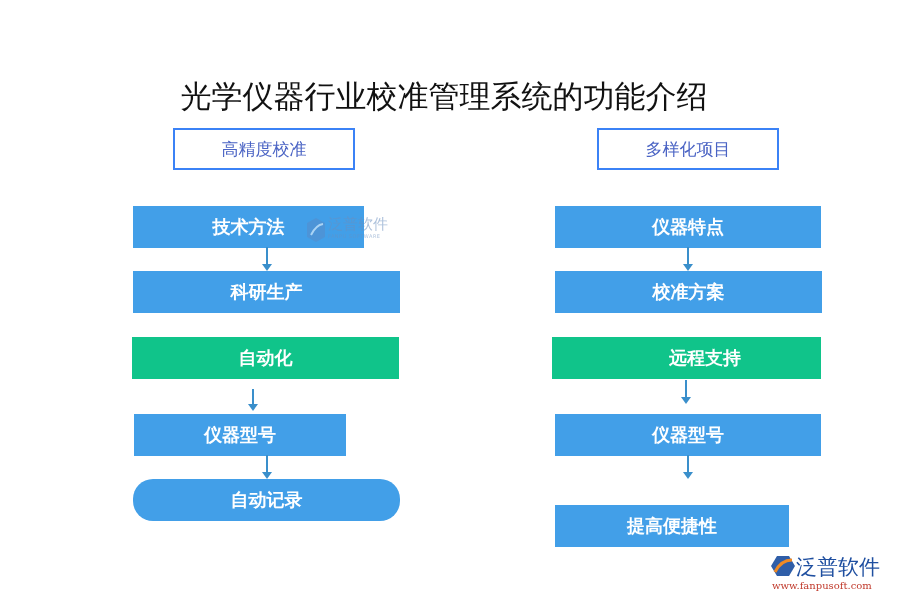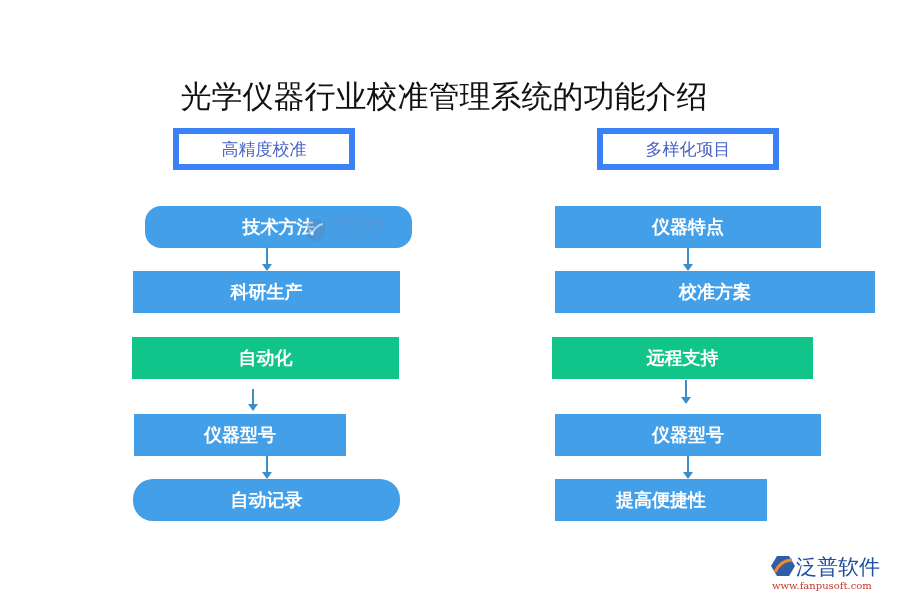--- a/index.html
+++ b/index.html
@@ -8,21 +8,21 @@
     background: #ffffff;
     font-family: "DejaVu Serif", "Liberation Serif", serif;
   }
   .title {
     position: absolute; left: 0; top: 76px; width: 960px; text-align: center;
     font-size: 31px; color: #111111; letter-spacing: 0px;
     font-family: "DejaVu Serif", "Liberation Serif", serif;
   }
   .header-box {
     position: absolute; top: 128px; height: 42px;
-    border: 6px solid #3b82f6; box-sizing: border-box; background: #fff;
+    border: 2px solid #3b82f6; box-sizing: border-box; background: #fff;
     display: flex; align-items: center; justify-content: center;
     font-size: 17px; color: #4a63c4;
   }
   .box {
     position: absolute; height: 42px; color: #ffffff;
     display: flex; align-items: center; justify-content: center;
     font-size: 18px; font-weight: bold;
   }
   .box.blue { background: #429fe8; }
   .box.green { background: #10c48a; }
@@ -49,21 +49,21 @@
 </style>
 </head>
 <body>
 
 <div class="title" style="width:888px;">光学仪器行业校准管理系统的功能介绍</div>
 
 <div class="header-box" style="left:173px; width:182px;">
   <span>高精度校准</span>
 </div>
 
-<div class="box blue" style="left:145px; top:206px; width:267px;border-radius:16px;">
+<div class="box blue" style="left:133px; top:206px; width:231px;">
   <span>技术方法</span>
 </div>
 <div class="arrow" style="left:262px; top:247px; height:24px;">
   <div class="shaft" style="height:17px;"></div>
     <div class="head" style="top:17px;"></div>
 </div>
 <div class="box blue" style="left:133px; top:271px; width:267px;">
   <span>科研生产</span>
 </div>
 <div class="box green" style="left:132px; top:337px; width:267px;">
@@ -88,38 +88,38 @@
   <span>多样化项目</span>
 </div>
 
 <div class="box blue" style="left:555px; top:206px; width:266px;">
   <span>仪器特点</span>
 </div>
 <div class="arrow" style="left:683px; top:247px; height:24px;">
   <div class="shaft" style="height:17px;"></div>
     <div class="head" style="top:17px;"></div>
 </div>
-<div class="box blue" style="left:555px; top:271px; width:320px;">
+<div class="box blue" style="left:555px; top:271px; width:267px;">
   <span>校准方案</span>
 </div>
-<div class="box green" style="left:552px; top:337px; width:261px;">
+<div class="box green" style="left:552px; top:337px; width:232px;padding-left:37px;">
   <span>远程支持</span>
 </div>
 <div class="arrow" style="left:681px; top:380px; height:24px;">
   <div class="shaft" style="height:17px;"></div>
     <div class="head" style="top:17px;"></div>
 </div>
 <div class="box blue" style="left:555px; top:414px; width:266px;">
   <span>仪器型号</span>
 </div>
 <div class="arrow" style="left:683px; top:455px; height:24px;">
   <div class="shaft" style="height:17px;"></div>
     <div class="head" style="top:17px;"></div>
 </div>
-<div class="box blue" style="left:555px; top:479px; width:212px;">
+<div class="box blue" style="left:555px; top:505px; width:234px;">
   <span>提高便捷性</span>
 </div>
 
 <div class="watermark">
   <svg width="20" height="26" viewBox="0 0 20 26" style="position:absolute;left:0;top:2px;">
     <path d="M10 1 L19 6 L19 20 L10 25 L1 20 L1 6 Z" fill="#5b86c0" opacity="0.8"></path>
     <path d="M5 18 Q10 8 17 7" stroke="#ffffff" stroke-width="2" fill="none"></path>
   </svg>
   <span class="wm-text">泛普软件</span>
   <span class="wm-sub">FANPU SOFTWARE</span>

